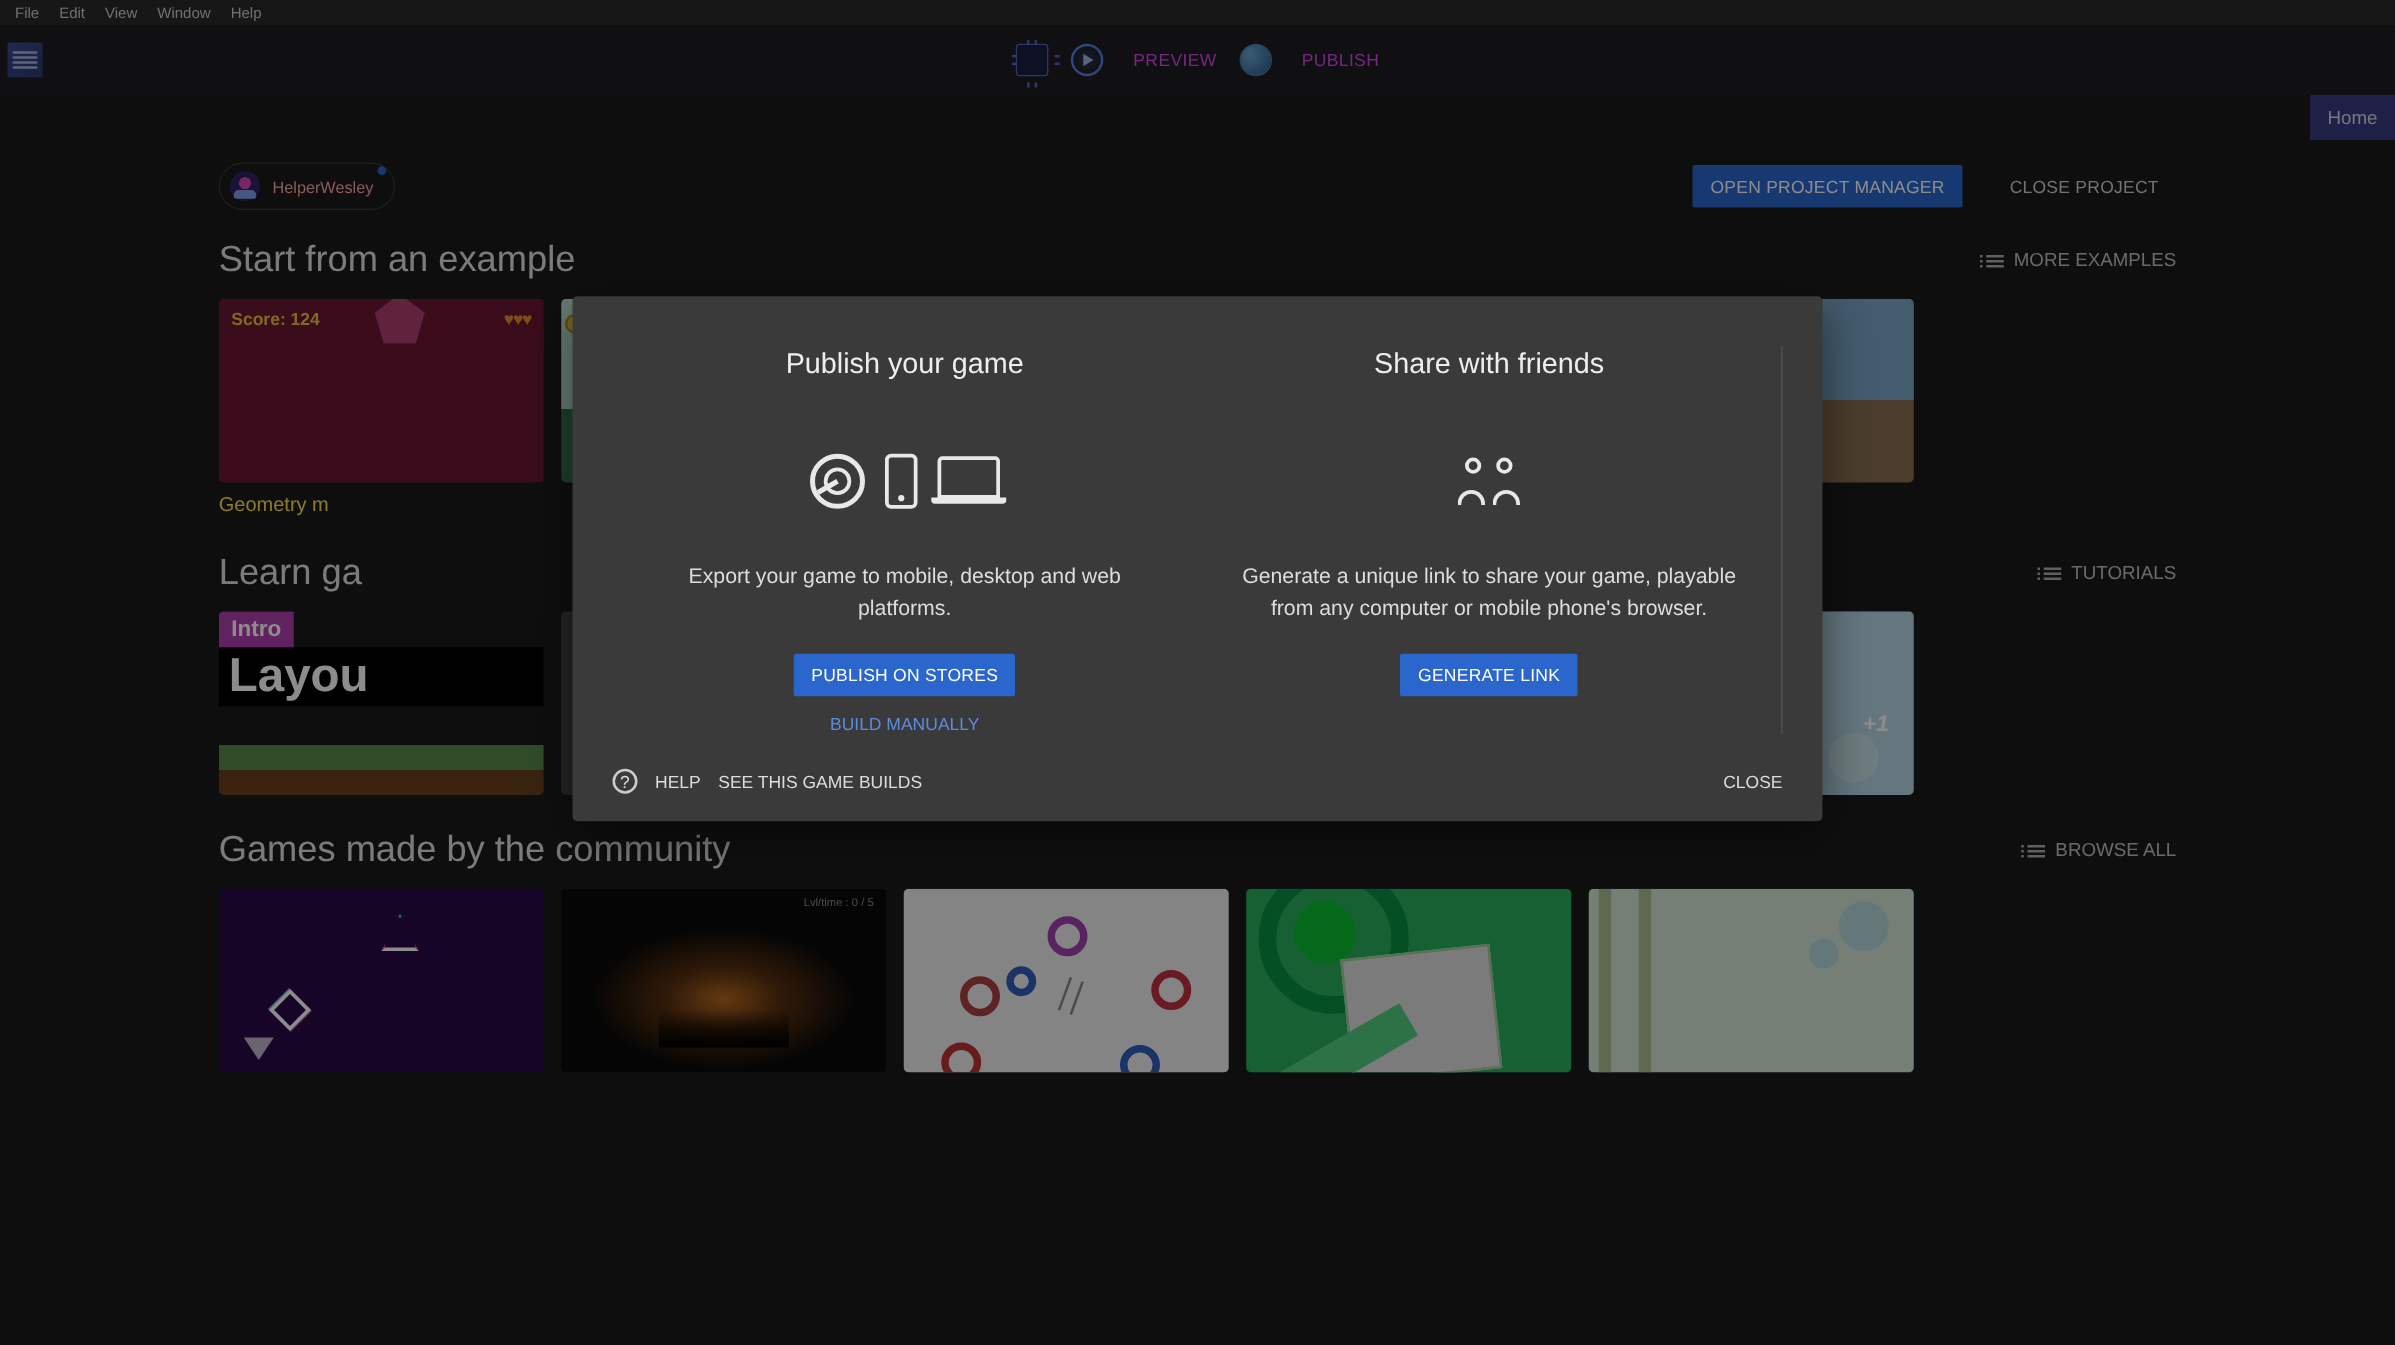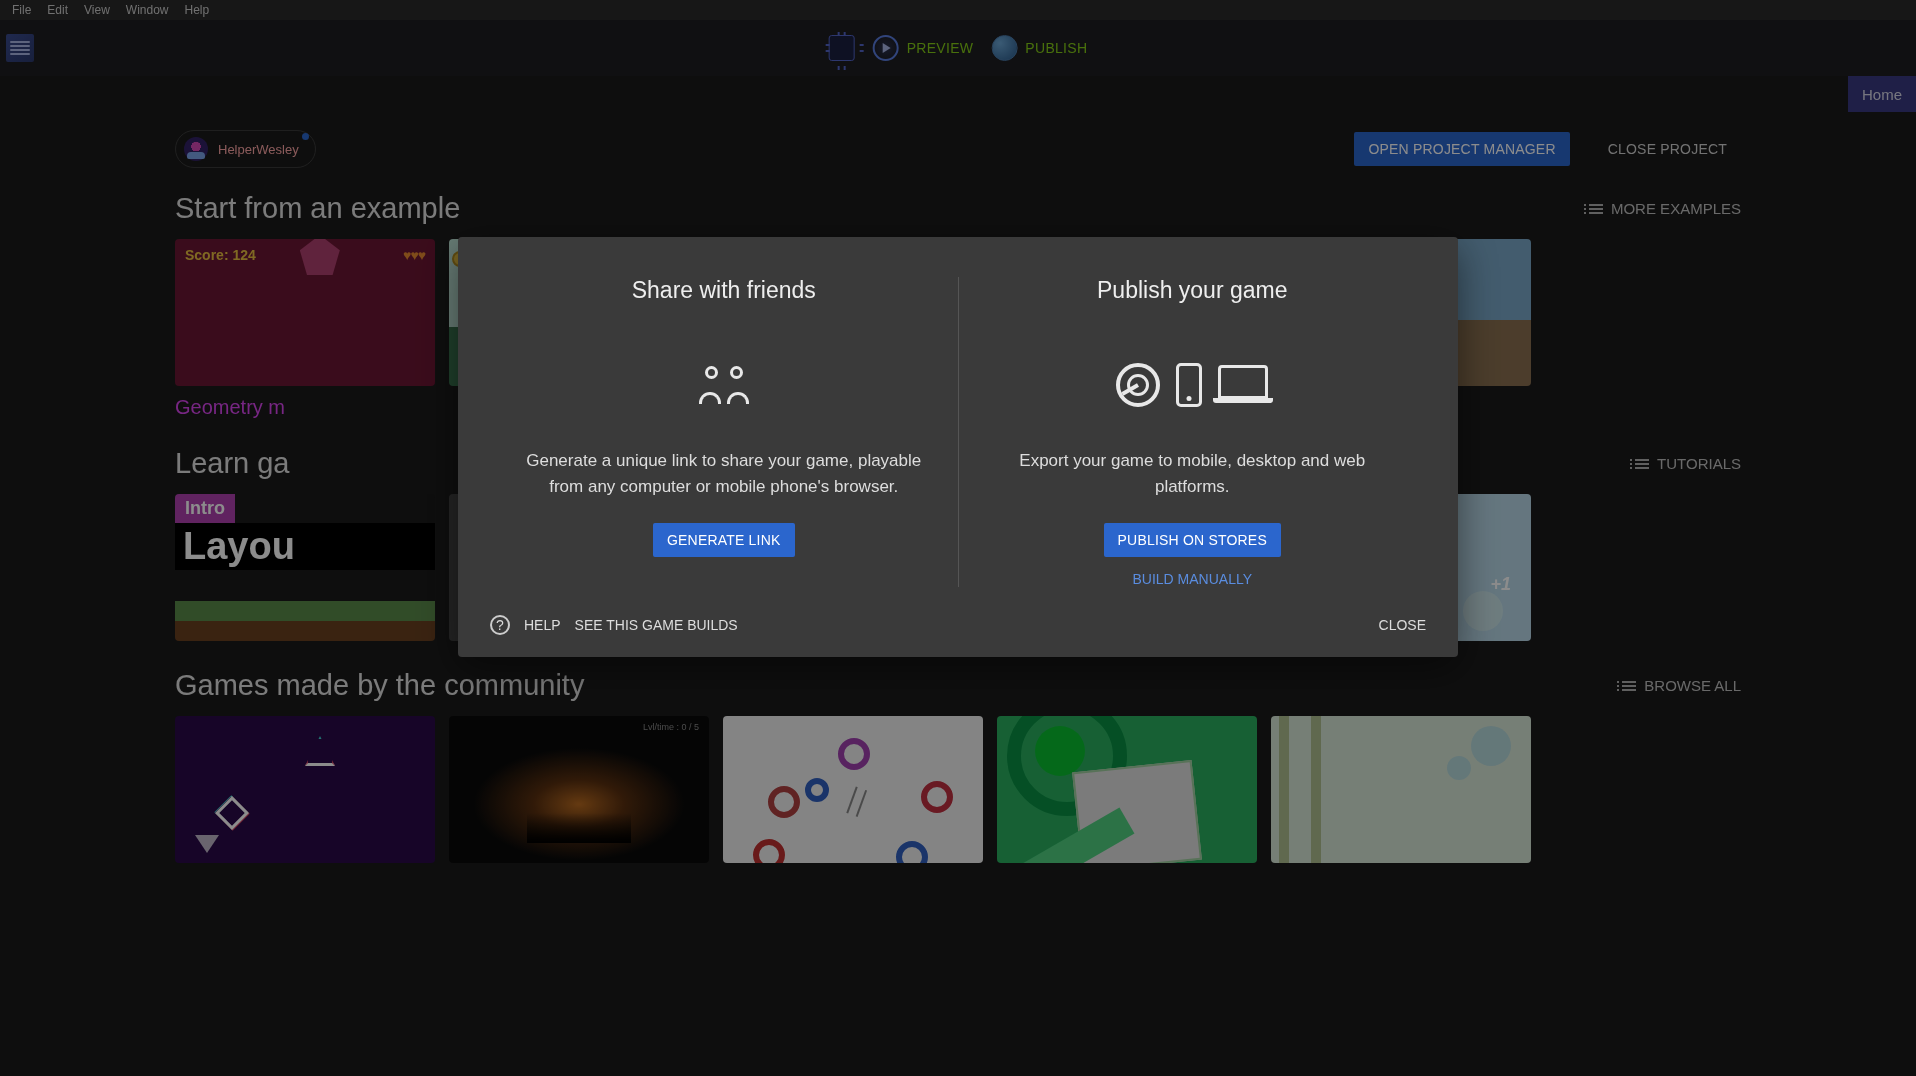--- a/index.html
+++ b/index.html
@@ -12,21 +12,21 @@
 .doc-icon span { height:2px; background:#aab6e6; border-radius:1px; }
 .toolbar-center { position:absolute; left:50%; transform:translateX(-50%); display:flex; align-items:center; gap:18px; }
 .tb-group { display:flex; align-items:center; gap:8px; cursor:pointer; }
 .chip-icon { width:26px; height:26px; background:#1a2040; border:1px solid #5364c9; border-radius:3px; position:relative; }
 .chip-icon::before,.chip-icon::after { content:""; position:absolute; background:#5364c9; }
 .chip-icon::before { left:-4px; top:8px; width:4px; height:2px; box-shadow:0 6px 0 #5364c9,34px 0 0 #5364c9,34px 6px 0 #5364c9; }
 .chip-icon::after { left:8px; top:-4px; width:2px; height:4px; box-shadow:6px 0 0 #5364c9,0 34px 0 #5364c9,6px 34px 0 #5364c9; }
 .play-icon { width:26px; height:26px; border:2px solid #5a7de0; border-radius:50%; display:flex; align-items:center; justify-content:center; background:radial-gradient(circle,#2a3050,#1a1a1a); }
 .play-icon::before { content:""; border-left:8px solid #aab6e6; border-top:5px solid transparent; border-bottom:5px solid transparent; margin-left:2px; }
 .globe-icon { width:26px; height:26px; border-radius:50%; background:radial-gradient(circle at 30% 30%,#6ba5d4,#2a5a8a); border:1px solid #4a7aaa; }
-.tb-label { font-size:14px; color:#84cc16; letter-spacing:0.3px; }
+.tb-label { font-size:14px; color:#d946ef; letter-spacing:0.3px;margin-left:16px; }
 .tabbar { height:36px; display:flex; align-items:stretch; background:#1b1b1b; padding-left:4px;justify-content:flex-end; }
 .tab { padding:0 14px; display:flex; align-items:center; font-size:15px; color:#d8d8e8; background:#3a3a82; cursor:pointer; }
 .content { padding:18px 175px 0; position:relative; }
 .header-row { display:flex; justify-content:space-between; align-items:center; margin-bottom:24px; }
 .user-chip { display:flex; align-items:center; gap:10px; border:1px solid #3a3a3a; border-radius:20px; padding:6px 16px 6px 8px; position:relative; }
 .avatar { width:24px; height:24px; border-radius:50%; background:radial-gradient(circle at 50% 40%,#d448b4 25%,transparent 26%),linear-gradient(#322266,#322266); position:relative; }
 .avatar::before { content:""; position:absolute; left:3px; right:3px; bottom:2px; height:7px; background:#7aa3e8; border-radius:4px 4px 2px 2px; }
 .user-name { font-size:13px; color:#fca5a5; }
 .blue-dot { position:absolute; top:2px; right:6px; width:7px; height:7px; background:#2b66cd; border-radius:50%; }
 .header-btns { display:flex; gap:24px; align-items:center; }
@@ -37,21 +37,21 @@
 .section-head { display:flex; justify-content:space-between; align-items:center; margin-bottom:14px; }
 .section-title { font-size:29px; font-weight:300; color:#e0e0e0; }
 .more-link { display:flex; align-items:center; gap:8px; font-size:15px; color:#c0c0c0; cursor:pointer; }
 .list-icon { display:inline-flex; flex-direction:column; gap:2px; }
 .list-icon span { width:14px; height:2px; background:#b0b0b0; position:relative; }
 .list-icon span::before { content:""; position:absolute; left:-5px; top:0; width:2px; height:2px; background:#b0b0b0; }
 .row { display:flex; gap:14px; position:relative; align-items:flex-start; overflow:hidden; }
 .card { width:260px; flex:0 0 260px; }
 .thumb { height:147px; border-radius:4px; overflow:hidden; position:relative; background:#333; }
 .tall .thumb { height:147px; }
-.card-label { margin-top:10px; font-size:20px; color:#d946ef; }
+.card-label { margin-top:10px; font-size:16px; color:#fde047; }
 
 
 .th-geometry { background:#6b1633; }
 .th-geometry .score { position:absolute; top:8px; left:10px; color:#e8c040; font-weight:600; font-size:14px; }
 .th-geometry .hearts { position:absolute; top:8px; right:10px; color:#e88a30; font-size:14px; letter-spacing:-1px; }
 .th-geometry .pent { position:absolute; top:-4px; left:48%; width:40px; height:40px; background:#b04070; clip-path:polygon(50% 0,100% 38%,82% 100%,18% 100%,0 38%); }
 .th-forest { background:linear-gradient(#bfe5d8 60%,#3a7550 60%); }
 .th-forest .tree { position:absolute; bottom:45px; width:0; height:0; border-left:15px solid transparent; border-right:15px solid transparent; border-bottom:30px solid #1a4a2e; }
 .th-forest .t1 { left:20px; } .th-forest .t2 { left:60px; border-bottom-width:40px; } .th-forest .t3 { left:110px; } .th-forest .t4 { left:160px; border-bottom-width:38px; } .th-forest .t5 { left:210px; }
 .th-forest .x3 { position:absolute; top:10px; left:16px; color:#2a2a2a; font-weight:700; font-size:20px; }
@@ -341,44 +341,44 @@
           </div>
         </div>
 
     </div>
   </div>
 </div>
 
 <div class="overlay">
   <div class="dialog">
     <div class="dialog-cols">
+      <div class="dcol">
+        <h2>Publish your game</h2>
+        <div class="dicon">
+          <div class="chrome-i"></div>
+          <div class="phone-i"></div>
+          <div class="laptop-i"></div>
+        </div>
+        <div class="ddesc">Export your game to mobile, desktop and web platforms.</div>
+        <button class="btn btn-primary">PUBLISH ON STORES</button>
+        <span class="dlink">BUILD MANUALLY</span>
+      </div>
       <div class="dcol left">
         <h2>Share with friends</h2>
         <div class="dicon">
           <div class="people-i">
             <div class="head h1"></div>
               <div class="body b1"></div>
             <div class="head h2"></div>
               <div class="body b2"></div>
           </div>
         </div>
         <div class="ddesc">Generate a unique link to share your game, playable from any computer or mobile phone's browser.</div>
         <button class="btn btn-primary">GENERATE LINK</button>
       </div>
-      <div class="dcol">
-        <h2>Publish your game</h2>
-        <div class="dicon">
-          <div class="chrome-i"></div>
-          <div class="phone-i"></div>
-          <div class="laptop-i"></div>
-        </div>
-        <div class="ddesc">Export your game to mobile, desktop and web platforms.</div>
-        <button class="btn btn-primary">PUBLISH ON STORES</button>
-        <span class="dlink">BUILD MANUALLY</span>
-      </div>
     </div>
     <div class="dialog-footer">
       <div class="dfoot-left">
         <span class="help-icon">?</span>
         <span>HELP</span>
         <span>SEE THIS GAME BUILDS</span>
       </div>
       <button class="close-btn">CLOSE</button>
     </div>
   </div>

